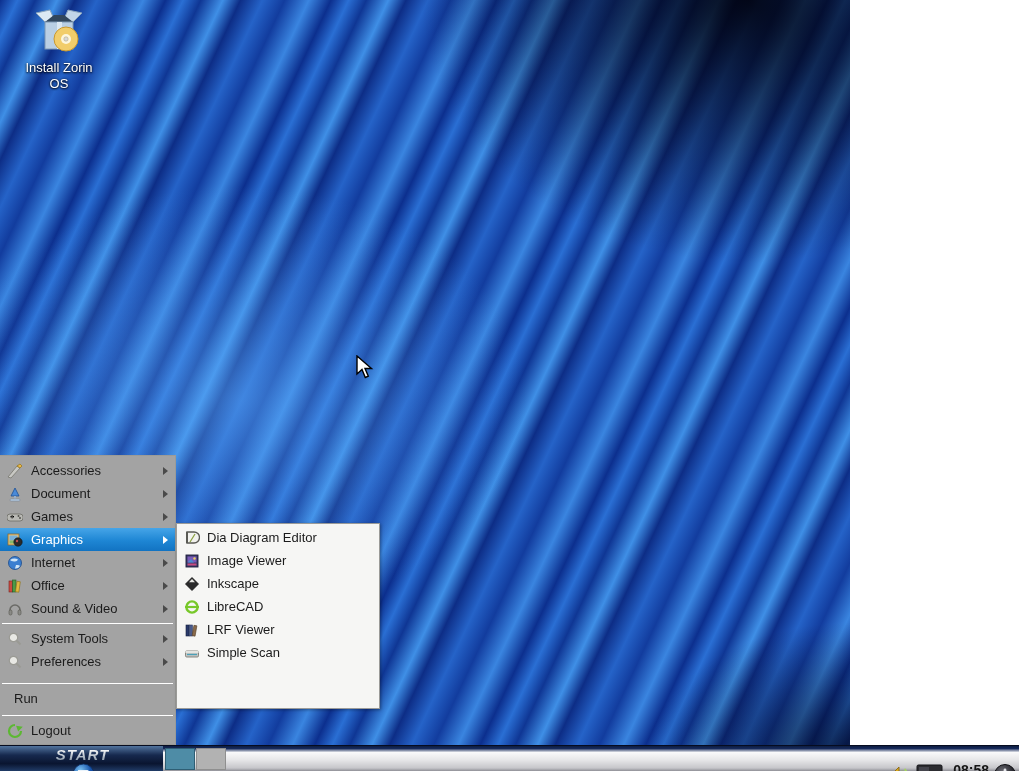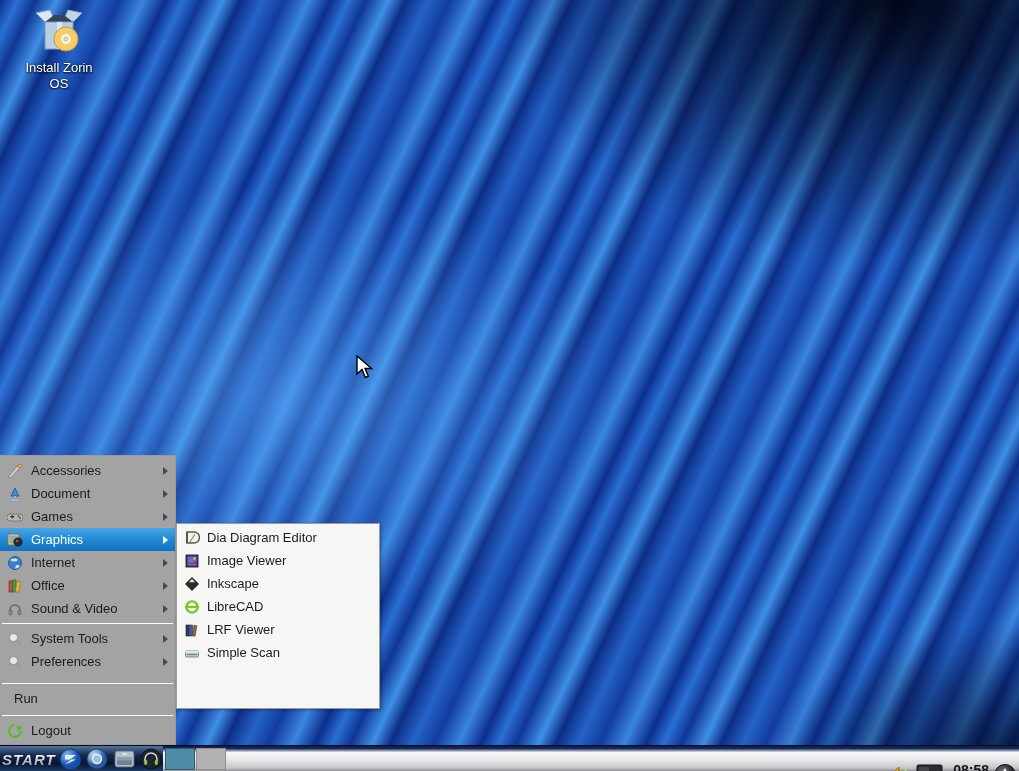--- a/index.html
+++ b/index.html
@@ -1,20 +1,20 @@
 <!DOCTYPE html>
 <html><head>
 <meta charset="utf-8">
 <style>
   * { margin:0; padding:0; box-sizing:border-box; }
   html,body { width:1019px; height:771px; overflow:hidden; font-family:"Liberation Sans", sans-serif; }
 
   
   .desktop {
-    position:absolute; inset:0; width:1019px; height:771px;
+    position:absolute; inset:0; width:850px; height:771px;
     background:
       radial-gradient(ellipse 62% 55% at 88% 0%, rgba(1,3,16,0.95), rgba(1,3,16,0) 62%),
       radial-gradient(ellipse 45% 35% at 100% 100%, rgba(1,4,20,0.75), rgba(1,4,20,0) 55%),
       radial-gradient(ellipse 30% 35% at 0% 100%, rgba(2,6,30,0.55), rgba(2,6,30,0) 60%),
       radial-gradient(ellipse 55% 45% at 28% 52%, rgba(92,170,250,0.50), rgba(92,170,250,0) 62%),
       repeating-linear-gradient(115deg,
         #0c2f8e 0px, #2a6fd4 16px, #0f3694 32px, #3f8fe6 52px,
         #0d2d86 68px, #2563c8 88px, #123c9e 108px, #3a85e0 130px, #0c2f8e 150px);
   }
 
@@ -59,21 +59,21 @@
 
   
   .taskbar {
     position:absolute; left:0; bottom:0; width:1019px; height:26px;
     background:linear-gradient(180deg,#0d1d42 0%,#16295a 10%,#f9f9fa 26%,#e7e7e9 55%,#c6c6ca 88%,#8f8f96 100%);
     border-top:1px solid #060c20;
   }
   .start-zone {
     position:absolute; left:0; top:0; width:163px; height:26px;
     background:linear-gradient(180deg,#52749e 0%,#16294e 35%,#0a1530 68%,#23406e 100%);
-    display:flex; align-items:center;
+    display:flex; align-items:center;flex-direction:column;
   }
   .start-label {
     font-weight:bold; font-style:italic; font-size:15px; letter-spacing:1px; padding-left:2px;
     background:linear-gradient(180deg,#ffffff 20%,#97a4b2 80%);
     -webkit-background-clip:text; background-clip:text; color:transparent;
   }
   .launcher { width:24px; height:24px; margin-left:3px; display:flex; align-items:center; justify-content:center; }
 
   .pager { position:absolute; left:165px; top:2px; display:flex; }
   .ws { width:30px; height:22px; margin-right:1px; }

